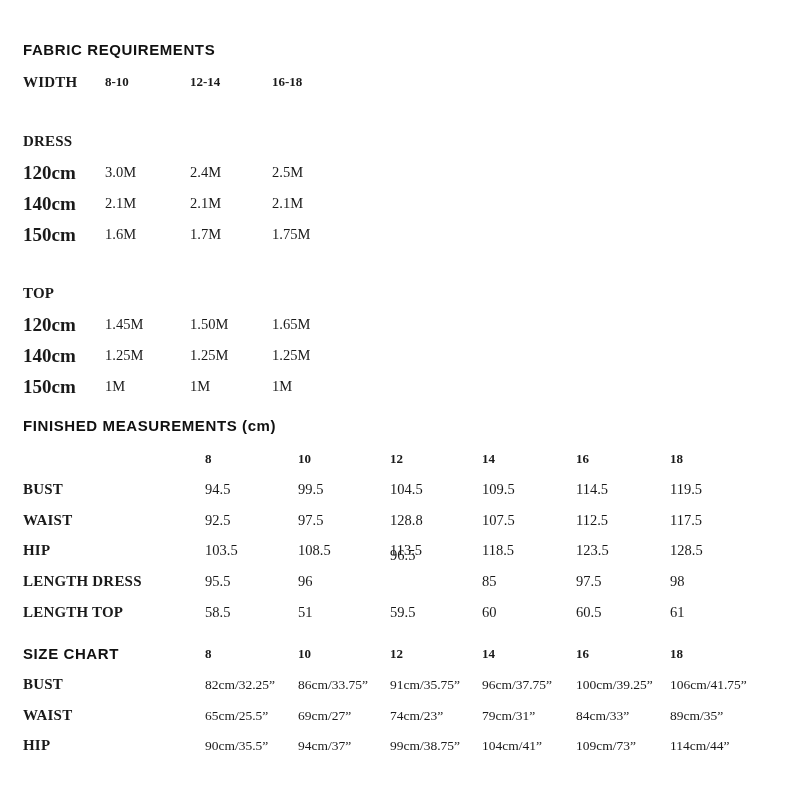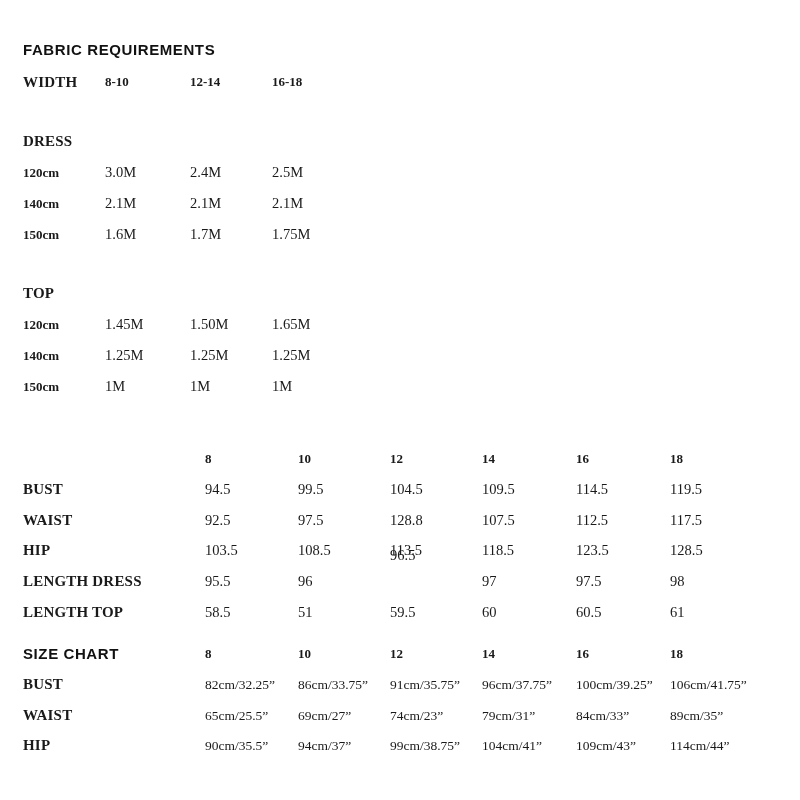--- a/index.html
+++ b/index.html
@@ -34,21 +34,21 @@
 
   
   .cell {
     position: absolute;
     white-space: nowrap;
     font-size: 15px;
     line-height: 16px;
   }
   .cell.small-bold {
     font-weight: bold;
-    font-size: 13px;
+    font-size: 19px;
   }
   .cell.hdr {
     font-weight: bold;
     font-size: 13px;
   }
   .cell.row-label {
     font-weight: bold;
     font-size: 15px;
     letter-spacing: 0.2px;
   }
@@ -101,20 +101,21 @@
   <div class="cell small-bold" style="left:23px; top:348px;">140cm</div>
   <div class="cell val" style="left:105px; top:347px;">1.25M</div>
   <div class="cell val" style="left:190px; top:347px;">1.25M</div>
   <div class="cell val" style="left:272px; top:347px;">1.25M</div>
 
   <div class="cell small-bold" style="left:23px; top:379px;">150cm</div>
   <div class="cell val" style="left:105px; top:378px;">1M</div>
   <div class="cell val" style="left:190px; top:378px;">1M</div>
   <div class="cell val" style="left:272px; top:378px;">1M</div>
 
+  <div class="cell sec-head" style="left:23px; top:418px;">FINISHED MEASUREMENTS  (cm)</div>
 
   <div class="cell hdr" style="left:205px; top:451px;">8</div>
   <div class="cell hdr" style="left:298px; top:451px;">10</div>
   <div class="cell hdr" style="left:390px; top:451px;">12</div>
   <div class="cell hdr" style="left:482px; top:451px;">14</div>
   <div class="cell hdr" style="left:576px; top:451px;">16</div>
   <div class="cell hdr" style="left:670px; top:451px;">18</div>
 
   <div class="cell row-label" style="left:23px; top:481px;">BUST</div>
   <div class="cell val" style="left:205px; top:481px;">94.5</div>
@@ -137,21 +138,21 @@
   <div class="cell val" style="left:298px; top:542px;">108.5</div>
   <div class="cell val" style="left:390px; top:542px;">113.5</div>
   <div class="cell val" style="left:482px; top:542px;">118.5</div>
   <div class="cell val" style="left:576px; top:542px;">123.5</div>
   <div class="cell val" style="left:670px; top:542px;">128.5</div>
 
   <div class="cell row-label" style="left:23px; top:573px;">LENGTH DRESS</div>
   <div class="cell val" style="left:205px; top:573px;">95.5</div>
   <div class="cell val" style="left:298px; top:573px;">96</div>
   <div class="cell val" style="left:390px; top:547px;">96.5</div>
-  <div class="cell val" style="left:482px; top:573px;">97</div>
+  <div class="cell val" style="left:482px; top:573px;">85</div>
   <div class="cell val" style="left:576px; top:573px;">97.5</div>
   <div class="cell val" style="left:670px; top:573px;">98</div>
 
   <div class="cell row-label" style="left:23px; top:604px;">LENGTH TOP</div>
   <div class="cell val" style="left:205px; top:604px;">58.5</div>
   <div class="cell val" style="left:298px; top:604px;">51</div>
   <div class="cell val" style="left:390px; top:604px;">59.5</div>
   <div class="cell val" style="left:482px; top:604px;">60</div>
   <div class="cell val" style="left:576px; top:604px;">60.5</div>
   <div class="cell val" style="left:670px; top:604px;">61</div>
@@ -179,16 +180,16 @@
   <div class="cell val-small" style="left:390px; top:708px;">74cm/23”</div>
   <div class="cell val-small" style="left:482px; top:708px;">79cm/31”</div>
   <div class="cell val-small" style="left:576px; top:708px;">84cm/33”</div>
   <div class="cell val-small" style="left:670px; top:708px;">89cm/35”</div>
 
   <div class="cell row-label" style="left:23px; top:737px;">HIP</div>
   <div class="cell val-small" style="left:205px; top:738px;">90cm/35.5”</div>
   <div class="cell val-small" style="left:298px; top:738px;">94cm/37”</div>
   <div class="cell val-small" style="left:390px; top:738px;">99cm/38.75”</div>
   <div class="cell val-small" style="left:482px; top:738px;">104cm/41”</div>
-  <div class="cell val-small" style="left:576px; top:738px;">109cm/43”</div>
+  <div class="cell val-small" style="left:576px; top:738px;">109cm/73”</div>
   <div class="cell val-small" style="left:670px; top:738px;">114cm/44”</div>
 
 </div>
 
 </body></html>

